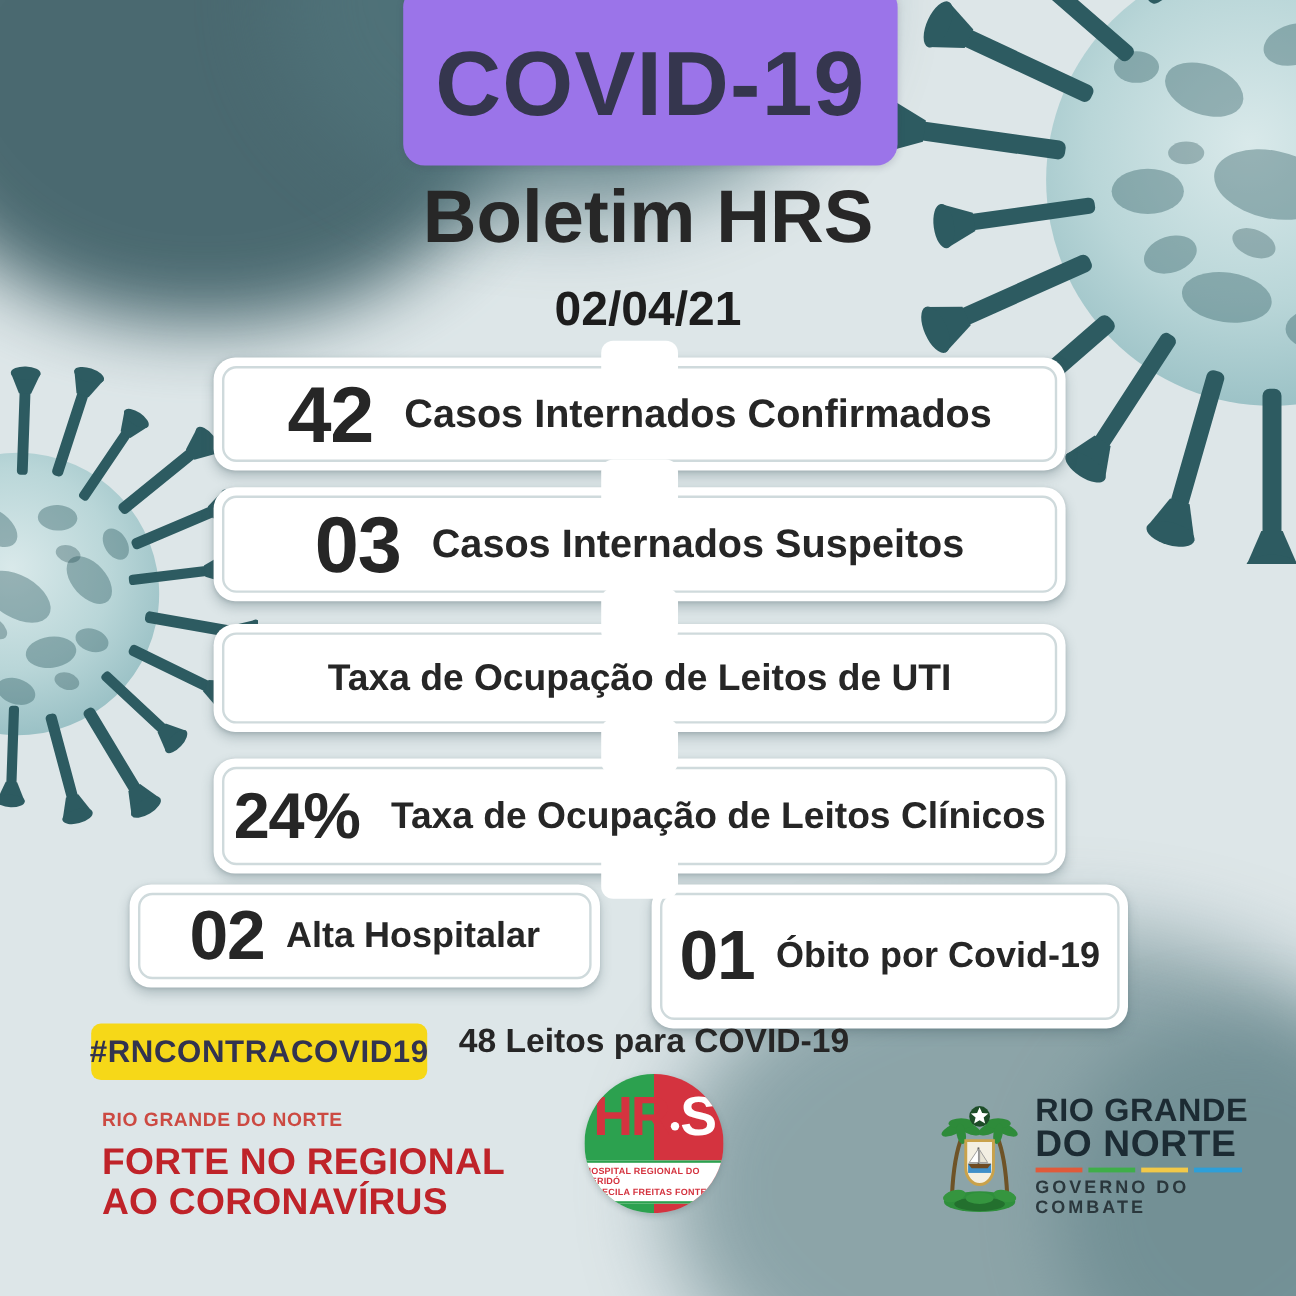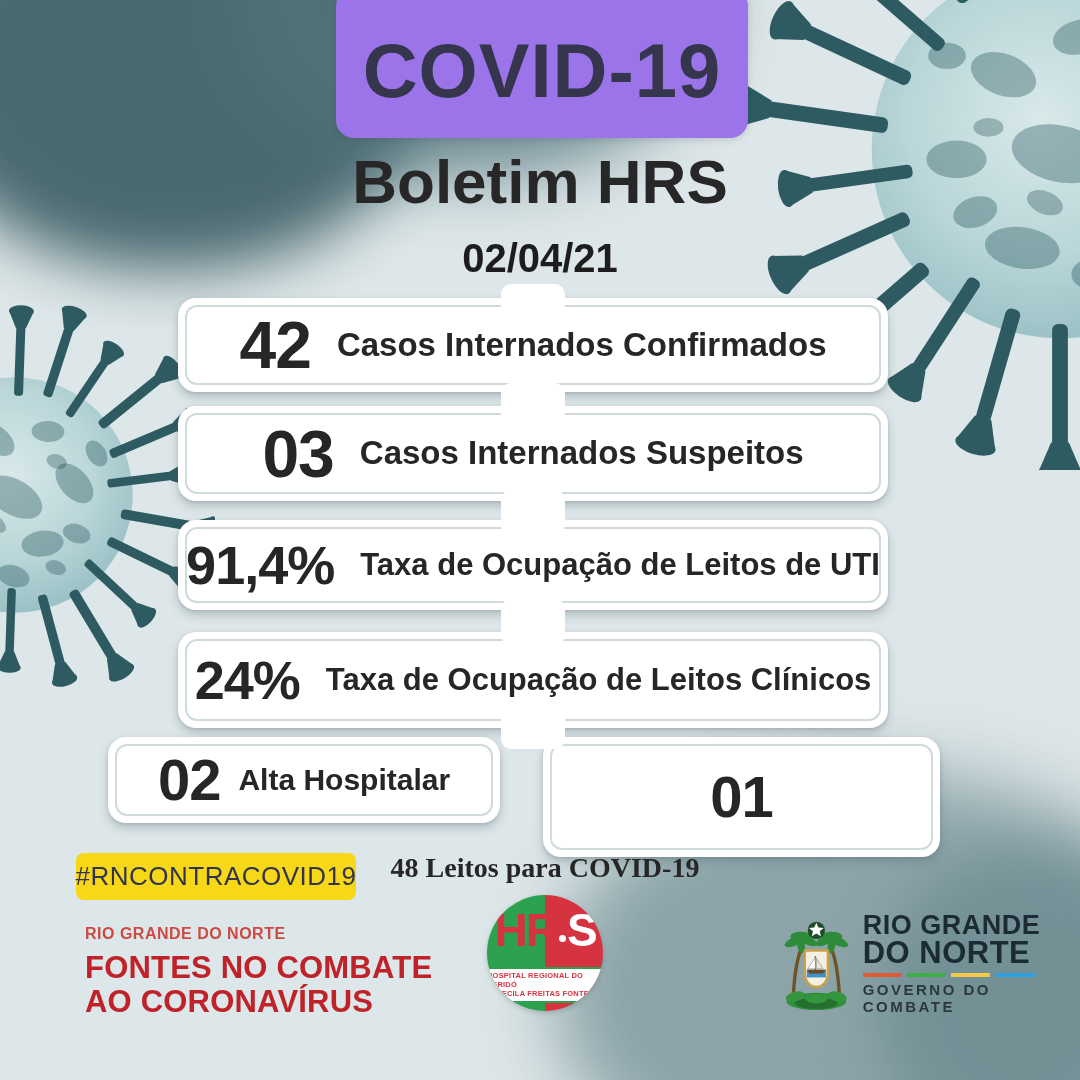--- a/index.html
+++ b/index.html
@@ -53,24 +53,24 @@
   .stat-label{font-size:33px;font-weight:800;line-height:1.05;color:var(--ink,#262626);}
   .l-mid{font-size:31px;}
   .l-sm{font-size:30px;}
   
   .tab{position:absolute;left:501px;width:64px;height:46px;background:var(--card-bg,#fff);border-radius:10px;z-index:3;}
   .tab-1{top:284px;}.tab-2{top:383px;}.tab-3{top:490px;}.tab-4{top:599px;}.tab-5{top:703px;}
   
   .badge{
     position:absolute;left:76px;top:853px;width:280px;height:47px;border-radius:8px;z-index:2;
     background:var(--badge-yellow,#f6d818);display:flex;align-items:center;justify-content:center;
-    font-size:26px;font-weight:400;color:var(--badge-text,#32334f);letter-spacing:.5px;
+    font-size:26px;font-weight:700;color:var(--badge-text,#32334f);letter-spacing:.5px;
   }
   .beds{position:absolute;left:330px;top:852px;width:430px;text-align:center;z-index:2;
-    font-size:28px;font-weight:800;color:#262626;font-family:Liberation Serif, serif;}
+    font-size:28px;font-weight:800;color:#262626;}
   .campaign{position:absolute;left:85px;top:926px;z-index:2;line-height:1;}
   .campaign-l1{font-size:16px;font-weight:700;color:var(--red-light,#cc4a42);margin-bottom:9px;letter-spacing:.5px;}
   .campaign-l2,.campaign-l3{font-size:31px;font-weight:800;color:var(--red-bold,#bf2329);line-height:34px;letter-spacing:.2px;}
   
   .hrs-logo{position:absolute;left:487px;top:895px;width:116px;height:116px;border-radius:50%;overflow:hidden;z-index:2;box-shadow:0 2px 5px rgba(60,80,85,.25);}
   .hrs-half{position:absolute;top:0;height:100%;width:50%;}
   .hrs-left{left:0;background:var(--hrs-green,#2ca14f);}
   .hrs-right{right:0;background:var(--hrs-red,#d4333f);}
   .hrs-initials{position:absolute;left:0;top:12px;width:100%;text-align:center;font-size:46px;font-weight:800;line-height:1;letter-spacing:-2px;}
   .hrs-hr{color:var(--hrs-red,#d4333f);}
@@ -181,47 +181,47 @@
 
   <div class="card card-1">
     <span class="stat-value">42</span>
     <span class="stat-label">Casos Internados Confirmados</span>
   </div>
   <div class="card card-2">
     <span class="stat-value">03</span>
     <span class="stat-label">Casos Internados Suspeitos</span>
   </div>
   <div class="card card-3">
-    <span class="stat-value v-mid">91,4%</span>
     <span class="stat-label l-mid">Taxa de Ocupação de Leitos de UTI</span>
   </div>
   <div class="card card-4">
     <span class="stat-value v-mid">24%</span>
     <span class="stat-label l-mid">Taxa de Ocupação de Leitos Clínicos</span>
   </div>
   <div class="card card-5">
     <span class="stat-value v-sm">02</span>
     <span class="stat-label l-sm">Alta Hospitalar</span>
   </div>
   <div class="card card-6">
     <span class="stat-value v-sm">01</span>
+    <span class="stat-label l-sm">Óbito por Covid-19</span>
   </div>
 
   <div class="tab tab-1"></div>
   <div class="tab tab-2"></div>
   <div class="tab tab-3"></div>
   <div class="tab tab-4"></div>
   <div class="tab tab-5"></div>
 
   <div class="badge">#RNCONTRACOVID19</div>
   <div class="beds">48 Leitos para COVID-19</div>
 
   <div class="campaign">
     <div class="campaign-l1">RIO GRANDE DO NORTE</div>
-    <div class="campaign-l2">FONTES NO COMBATE</div>
+    <div class="campaign-l2">FORTE NO REGIONAL</div>
     <div class="campaign-l3">AO CORONAVÍRUS</div>
   </div>
 
   <div class="hrs-logo">
     <div class="hrs-half hrs-left"></div>
     <div class="hrs-half hrs-right"></div>
     <div class="hrs-initials"><span class="hrs-hr">HR</span><span class="hrs-dot"></span><span class="hrs-s">S</span></div>
     <div class="hrs-band">
       <div>HOSPITAL REGIONAL DO SERIDÓ</div>
       <div>TELECILA FREITAS FONTES</div>

